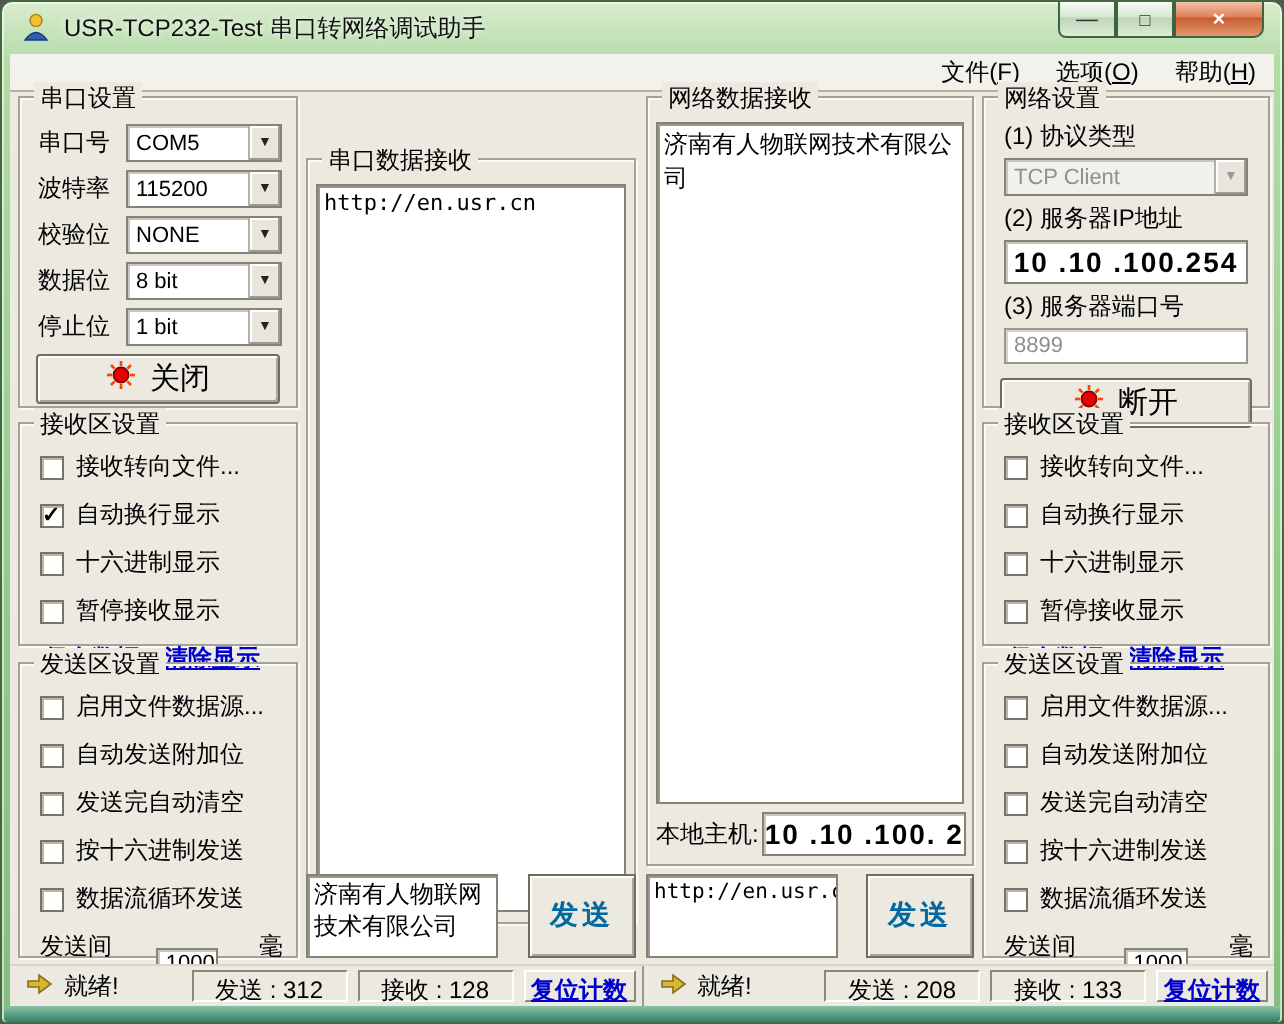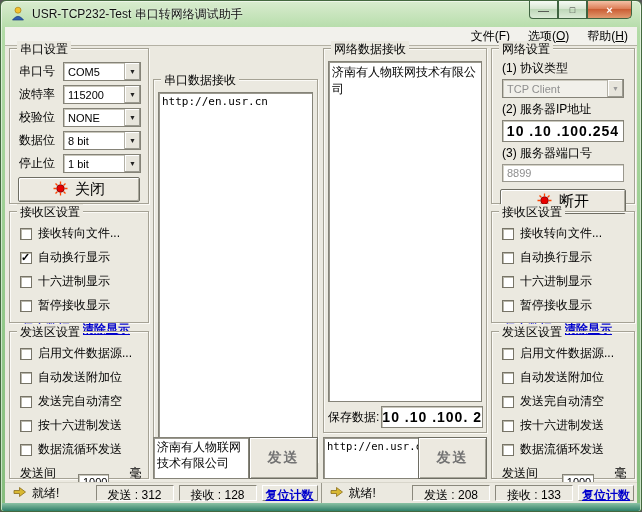--- a/index.html
+++ b/index.html
@@ -96,23 +96,23 @@
   .nport{ margin:0 10px; height:18px; background:#fff; border:1px solid #9a988e; box-shadow: inset 1px 1px 0 #d5d3c8;
     color:#8f8f8f; font-size:11px; padding:2px 0 0 4px; }
 
   
   .send-row{ position:absolute; height:42px; }
   .sr-serial{ left:148px; top:391px; width:165px; }
   .sr-net{ left:318px; top:391px; width:164px; }
   .send-input{ position:absolute; left:0; top:0; width:96px; height:42px; background:#fff; border:1px solid #858378;
     box-shadow: inset 1px 1px 0 #9a988e; padding:2px 3px; font-size:12px; line-height:1.3; overflow:hidden; }
   .send-input.mono{ font-family:"DejaVu Sans Mono", monospace; font-size:10.5px; }
-  .send-btn{ position:absolute; right:0; top:0; width:69px; height:42px; background:#ece9e0;
+  .send-btn{ position:absolute; right:0; top:0; width:54px; height:42px; background:#ece9e0;
     border:1px solid #6e6d63; box-shadow: inset 1px 1px 0 #fff, inset -1px -1px 0 #a9a79b;
-    display:flex; align-items:center; justify-content:center; color:#737373; font-weight:bold;
+    display:flex; align-items:center; justify-content:center; color:#0369a1; font-weight:bold;
     font-size:14px; letter-spacing:2px; cursor:default; }
 
   
   .statusbar{ position:absolute; left:4px; right:4px; bottom:8px; height:21px; background:#ebe9e0;
     border-top:1px solid #d8d6cb; display:flex; align-items:flex-start; font-size:12px; }
   .sb-half{ flex:1; display:flex; align-items:center; gap:5px; padding:0 3px; height:100%; }
   .sb-half.lft{ border-right:1px solid #9a988c; }
   .sb-ready{ display:flex; align-items:center; gap:5px; flex:1; padding-left:5px; white-space:nowrap; }
   .sb-box{ border:1px solid; border-color:#8a887c #fff #fff #8a887c; background:#ebe9e0;
     padding:1px 5px 0; height:16px; min-width:78px; text-align:center; white-space:nowrap; }
@@ -272,21 +272,21 @@
     </div>
     <div class="send-row sr-serial">
       <div class="send-input">济南有人物联网技术有限公司</div>
       <div class="send-btn">发送</div>
     </div>
 
     <div class="group g-netrx">
       <span class="gtitle">网络数据接收</span>
       <div class="rx-area">济南有人物联网技术有限公司</div>
       <div class="hostrow">
-        <span class="lbl">保存数据:</span>
+        <span class="lbl">本地主机:</span>
         <span class="ip-box">10 .10 .100. 2</span>
       </div>
     </div>
     <div class="send-row sr-net">
       <div class="send-input mono">http://en.usr.cn</div>
       <div class="send-btn">发送</div>
     </div>
 
     <div class="group g-netset">
       <span class="gtitle">网络设置</span>

